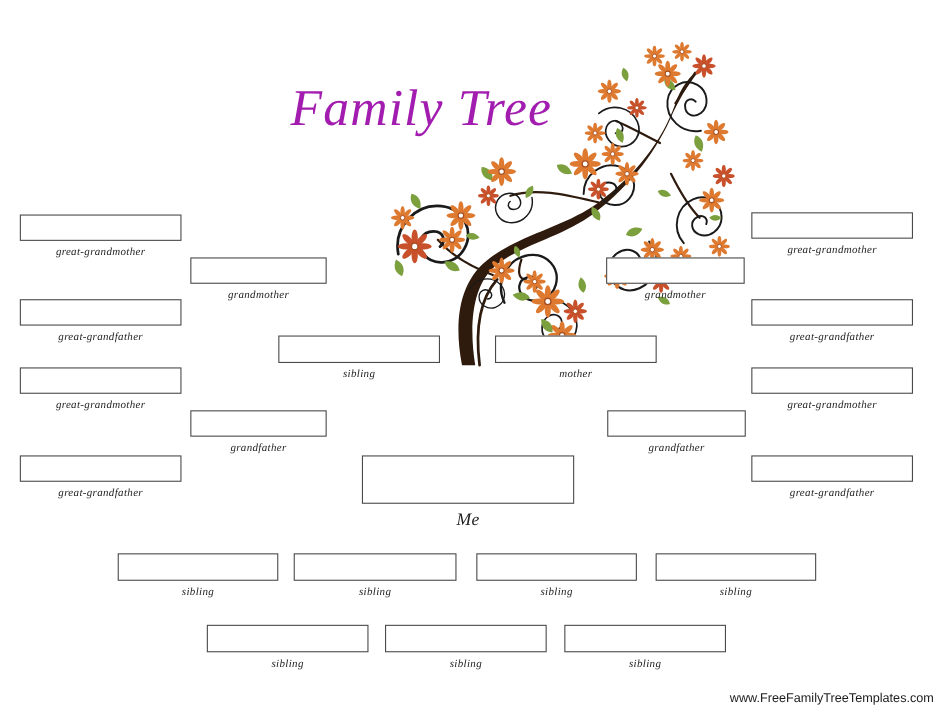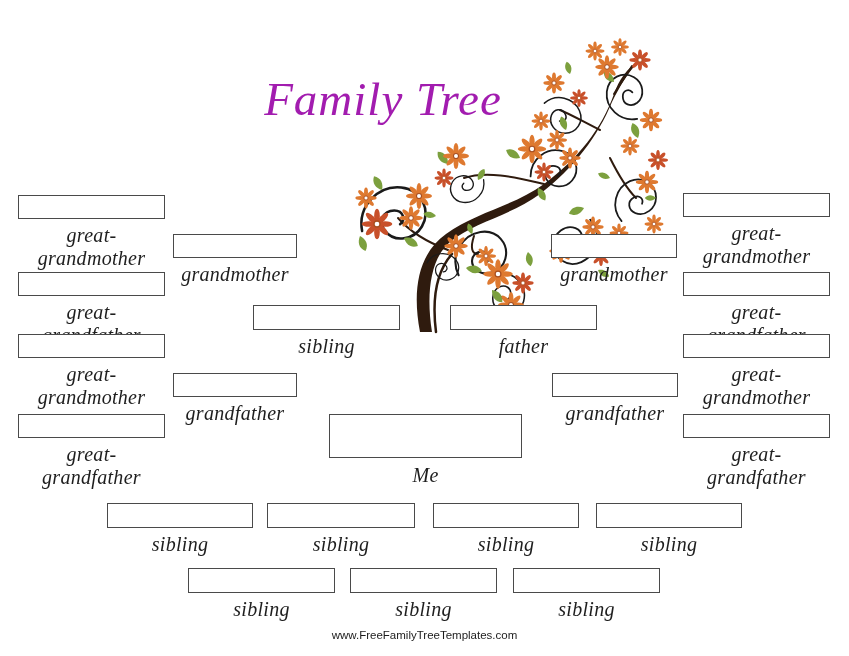--- a/index.html
+++ b/index.html
@@ -30,30 +30,30 @@
   .box {
     width: 100%; height: 24px;
     background: #ffffff;
     border: 1.5px solid #4a4a4a;
   }
   .h25 .box { height: 25px; }
   .label {
     display: block;
     margin-top: 5px;
     font-style: italic;
-    font-size: 20px;
+    font-size: 10px;
     letter-spacing: .3px;
     color: #1e1e1e;
   }
   .node-me .box { height: 44px; }
-  .node-me .label { font-size: 20px; margin-top: 6px; font-style: italic; }
+  .node-me .label { font-size: 16px; margin-top: 6px; font-style: italic; }
   .footer {
     position: absolute;
     left: 0; right: 0; top: 629px;
-    text-align: center;
+    text-align: right;
     font-family: "Liberation Sans", sans-serif;
     font-size: 11.5px;
     color: #1c1c1c;
   }
 </style>
 </head>
 <body>
 
 <div class="title">Family Tree</div>
 
@@ -183,21 +183,21 @@
   <div class="box"></div>
   <span class="label">grandfather</span>
 </div>
 
 <div class="node h25" style="left:253px;top:305px;width:147px">
   <div class="box"></div>
   <span class="label">sibling</span>
 </div>
 <div class="node h25" style="left:450px;top:305px;width:147px">
   <div class="box"></div>
-  <span class="label">father</span>
+  <span class="label">mother</span>
 </div>
 
 <div class="node" style="left:551px;top:234px;width:126px">
   <div class="box"></div>
   <span class="label">grandmother</span>
 </div>
 <div class="node" style="left:552px;top:373px;width:126px">
   <div class="box"></div>
   <span class="label">grandfather</span>
 </div>

